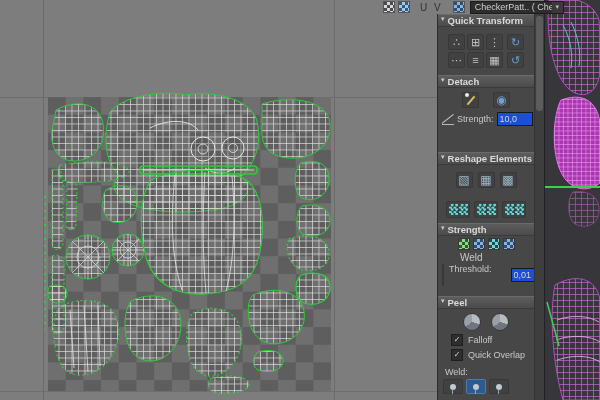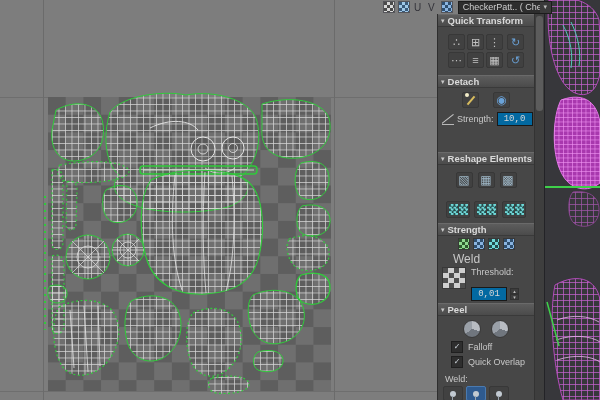--- a/index.html
+++ b/index.html
@@ -12,32 +12,32 @@
     background:repeating-conic-gradient(#6f6f6f 0% 25%, #5e5e5e 0% 50%);
     background-size:35.4px 35.4px}
   .islands{position:absolute;left:0;top:0}
 
   
   .topbar{position:absolute;left:383px;top:0;height:14px;display:flex;align-items:center;gap:3px;z-index:6}
   .tbicon{width:12px;height:12px;border:1px solid #55555a;box-sizing:border-box}
   .checker-bw{background:repeating-conic-gradient(#d8d8d8 0% 25%, #4a4a4a 0% 50%);background-size:6px 6px}
   .checker-blue{background:repeating-conic-gradient(#9ec8e8 0% 25%, #3a5a7a 0% 50%);background-size:6px 6px}
   .grid-blue{background:repeating-conic-gradient(#8ab4e0 0% 25%, #2e4e6e 0% 50%);background-size:6px 6px}
-  .uvtext{font-size:10px;font-weight:normal;color:#33333a;letter-spacing:2px;margin:0 1px;white-space:nowrap}
+  .uvtext{font-size:10px;font-weight:normal;color:#33333a;letter-spacing:2px;margin:0 7px;white-space:nowrap}
   .dropdown{height:13px;width:94px;background:#2d2d2d;border:1px solid #1c1c1c;color:#cfcfcf;
     font-size:9px;display:flex;align-items:center;box-sizing:border-box;padding-left:4px;margin-left:2px}
   .dropdown .dd-text{white-space:nowrap;overflow:hidden}
   .dd-arrow{margin-left:auto;width:11px;height:11px;background:#3a3a3a;display:flex;
     align-items:center;justify-content:center;font-size:7px;color:#bbb;flex:0 0 11px}
 
   
   .panel{position:absolute;left:437px;top:14px;width:97px;height:386px;background:#454545;
     border-left:1px solid #2e2e2e;box-sizing:border-box;display:flex;flex-direction:column;overflow:hidden;z-index:3}
   .r-head{background:linear-gradient(#5d5d5d,#4b4b4b);border-top:1px solid #6a6a6a;border-bottom:1px solid #3a3a3a;
-    display:flex;align-items:center;padding:0 3px;box-sizing:border-box;flex:0 0 13px}
+    display:flex;padding:0 3px;box-sizing:border-box;flex:0 0 13px}
   .r-arrow{font-size:7px;color:#c9c9c9;margin-right:3px}
   .r-title{font-size:9.5px;font-weight:bold;color:#dadada;white-space:nowrap}
   .r-body{background:#474747;position:relative;box-sizing:border-box}
 
   .icon-btn{display:inline-flex;align-items:center;justify-content:center;width:17px;height:16px;
     background:#414141;border:1px solid #383838;border-radius:2px;color:#c2c2c2;font-size:11px;line-height:1;box-sizing:border-box}
   .blue{color:#6aa2d8}
 
   .qt-body{flex:0 0 48px;display:flex;align-items:center;justify-content:center;gap:4px}
   .qt-grid{display:grid;grid-template-columns:repeat(3,17px);grid-gap:2px}
@@ -46,44 +46,44 @@
   .brush-body{flex:0 0 64px;padding:2px 4px}
   .brush-icons{display:flex;justify-content:center;gap:14px;margin:2px 0 4px}
   .wand{position:relative;width:16px;height:16px}
   .wand::before{content:"";position:absolute;left:7px;top:3px;width:2px;height:11px;background:#d8bc5e;transform:rotate(40deg)}
   .wand::after{content:"";position:absolute;left:2px;top:1px;width:4px;height:4px;background:#f2ecc8;border-radius:50%}
   .spin-row{display:flex;align-items:center;gap:3px;margin-top:2px}
   .curve-icon{width:12px;height:10px;border-bottom:1px solid #b8b8b8;position:relative;overflow:hidden;flex:0 0 12px}
   .curve-icon::before{content:"";position:absolute;left:0;top:9px;width:15px;height:1px;background:#c8c8c8;
     transform:rotate(-38deg);transform-origin:left bottom}
   .spin-label{font-size:9px;color:#c8c8c8;margin-left:auto;white-space:nowrap}
-  .spin-val{width:30px;height:12px;background:#0369a1;border:1px solid #191919;color:#d6d6d6;font-size:9px;
-    text-align:center;padding:0 2px;font-family:Liberation Mono, monospace;box-sizing:content-box}
+  .spin-val{width:30px;height:12px;background:#1d4ed8;border:1px solid #191919;color:#d6d6d6;font-size:9px;
+    text-align:left;padding:0 2px;font-family:Liberation Sans, sans-serif;box-sizing:content-box}
   .spin-btns{display:flex;flex-direction:column;width:9px;flex:0 0 9px}
   .spin-btns i{font-style:normal;height:6px;background:#3c3c3c;border:1px solid #313131;color:#bdbdbd;
     font-size:5px;line-height:5px;text-align:center;box-sizing:border-box}
 
   .reshape-body{flex:0 0 30px;display:flex;align-items:center;justify-content:center;gap:5px}
   .reshape-body .icon-btn{color:#9fb8c8;font-size:12px}
 
   .stitch-body{flex:0 0 28px;display:flex;align-items:center;justify-content:center;gap:4px}
   .stitch-btn{width:24px;height:17px;gap:1px}
   .mini-ck{width:9px;height:11px;background:repeating-conic-gradient(#6fd8d8 0% 25%,#254a4a 0% 50%);background-size:4.5px 4.5px}
 
   .explode-body{flex:0 0 60px;padding:2px 4px}
   .ex-row1{display:flex;gap:3px;justify-content:center}
   .ck{width:12px;height:12px;border:1px solid #383838;box-sizing:border-box}
   .ck-g{background:repeating-conic-gradient(#8fd88f 0% 25%,#2e5a2e 0% 50%);background-size:6px 6px}
   .ck-b{background:repeating-conic-gradient(#8ab4e0 0% 25%,#2e4e6e 0% 50%);background-size:6px 6px}
   .ck-t{background:repeating-conic-gradient(#6fd8d8 0% 25%,#254a4a 0% 50%);background-size:6px 6px}
-  .weld-label{font-size:12px;color:#c8c8c8;margin:2px 0 1px 11px}
+  .weld-label{font-size:10px;color:#c8c8c8;margin:2px 0 1px 18px}
   .ex-row2{display:flex;align-items:flex-start;gap:5px}
   .big-ck{width:22px;height:20px;background:repeating-conic-gradient(#cfcfcf 0% 25%,#4e4e4e 0% 50%);
     background-size:11px 10px;border:1px solid #383838}
-  .threshold-block{display:flex;flex-direction:column;gap:6px}
+  .threshold-block{display:flex;flex-direction:row;gap:19px}
   .threshold-label{font-size:9px;color:#c8c8c8}
   .threshold-block .spin-row{margin-top:4px}
 
   .peel-body{flex:1;padding:2px 5px}
   .peel-icons{display:flex;justify-content:center;gap:10px;margin:2px 0 3px}
   .peel-circle{width:16px;height:16px;border-radius:50%;border:1px solid #3a3a3a;
     background:conic-gradient(#b8bcc2 0 30%,#70767e 30% 65%,#9aa0a8 65% 100%)}
   .chk-row{display:flex;align-items:center;gap:5px;margin:3px 0 0 8px}
   .chk{width:10px;height:10px;background:#2e2e2e;border:1px solid #1f1f1f;display:flex;
     align-items:center;justify-content:center;box-sizing:content-box}

